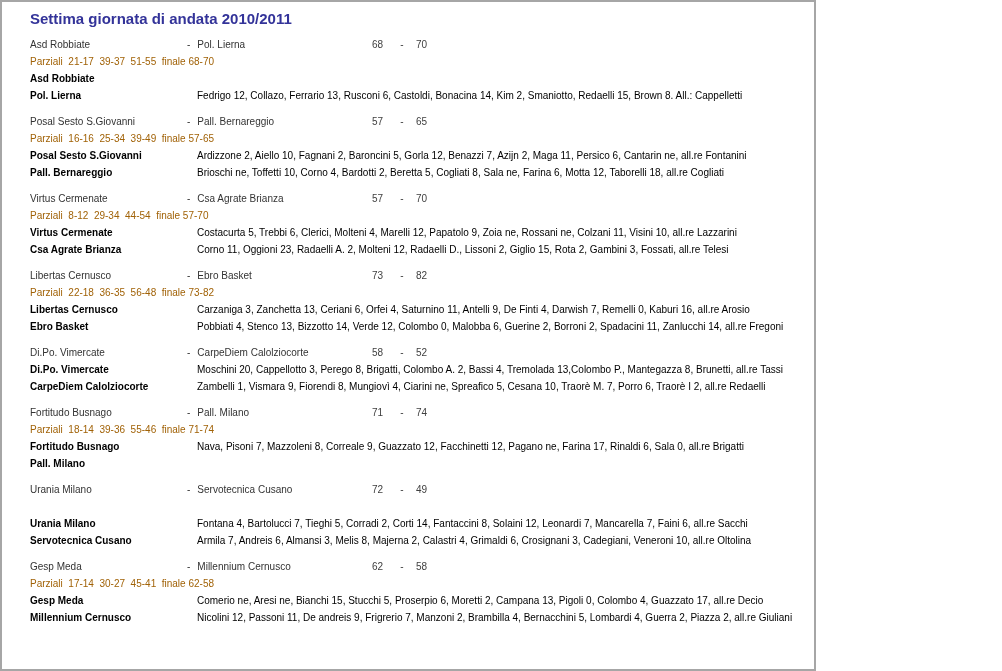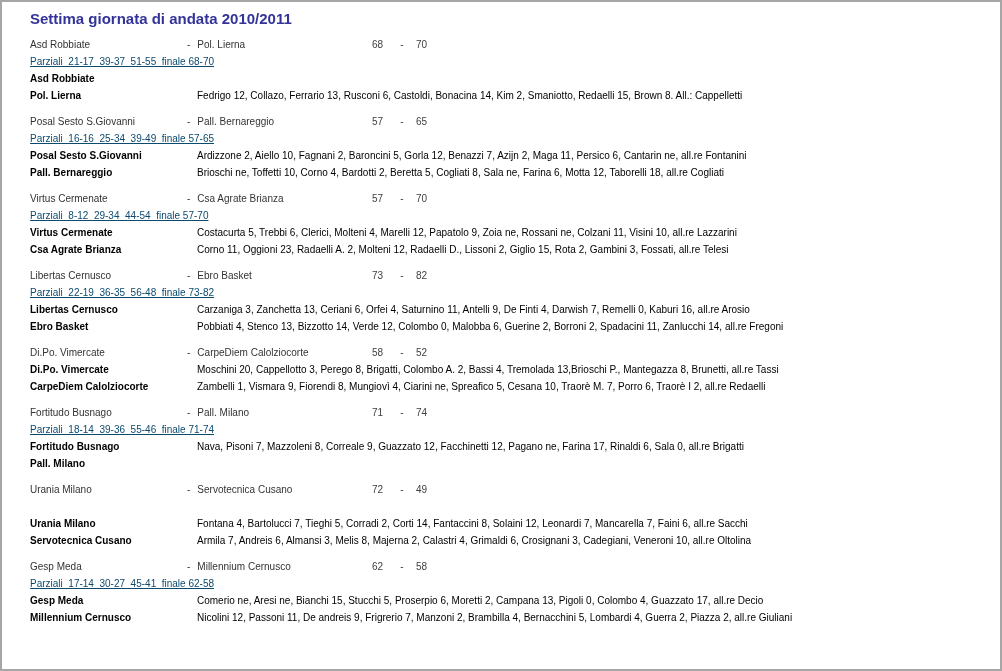--- a/index.html
+++ b/index.html
@@ -1,19 +1,19 @@
 <!DOCTYPE html>
 <html><head>
 <meta charset="utf-8">
 <style>
   html, body { margin: 0; padding: 0; background: #fff; }
   body { font-family: "Liberation Sans", sans-serif; }
   .page {
     box-sizing: border-box;
-    width: 1002px;
+    width: 816px;
     height: 671px;
     border: 2px solid #a6a6a6;
     background: #fff;
     padding: 6px 16px 6px 28px;
     overflow: hidden;
   }
   .title {
     color: #333399;
     font-size: 15px;
     font-weight: bold;
@@ -28,24 +28,23 @@
     position: absolute;
     left: 342px;
     top: 0;
     display: inline-flex;
     color: #404040;
     white-space: nowrap;
   }
   .score .s  { display: inline-block; min-width: 16px; }
   .score .sd { display: inline-block; width: 28px; text-align: center; }
   .parziali {
-    color: #0c4a6e;
+    color: #a16207;
     white-space: pre;
     min-height: 17px;
-    text-decoration: underline;
   }
   .roster { display: flex; color: #000; }
   .rt { flex: 0 0 167px; font-weight: bold; }
   .rp { flex: 1; white-space: nowrap; }
 </style>
 </head>
 <body>
 
 <div class="page">
   <div class="title">Settima giornata di andata 2010/2011</div>
@@ -111,21 +110,21 @@
 
   <div class="match">
     <div class="match-header">
       <span class="home">Libertas Cernusco</span><span class="vs"><span class="dash">-</span><span>Ebro Basket</span></span>
       <span class="score">
         <span class="s">73</span>
             <span class="sd">-</span>
             <span class="s">82</span>
       </span>
     </div>
-    <div class="parziali">Parziali  22-19  36-35  56-48  finale 73-82</div>
+    <div class="parziali">Parziali  22-18  36-35  56-48  finale 73-82</div>
     <div class="roster">
       <span class="rt">Libertas Cernusco</span>
       <span class="rp">Carzaniga 3, Zanchetta 13, Ceriani 6, Orfei 4, Saturnino 11, Antelli 9, De Finti 4, Darwish 7, Remelli 0, Kaburi 16, all.re Arosio</span>
     </div>
     <div class="roster">
       <span class="rt">Ebro Basket</span>
       <span class="rp">Pobbiati 4, Stenco 13, Bizzotto 14, Verde 12, Colombo 0, Malobba 6, Guerine 2, Borroni 2, Spadacini 11, Zanlucchi 14, all.re Fregoni</span>
     </div>
   </div>
 
@@ -133,21 +132,21 @@
     <div class="match-header">
       <span class="home">Di.Po. Vimercate</span><span class="vs"><span class="dash">-</span><span>CarpeDiem Calolziocorte</span></span>
       <span class="score">
         <span class="s">58</span>
             <span class="sd">-</span>
             <span class="s">52</span>
       </span>
     </div>
     <div class="roster">
       <span class="rt">Di.Po. Vimercate</span>
-      <span class="rp">Moschini 20, Cappellotto 3, Perego 8, Brigatti, Colombo A. 2, Bassi 4, Tremolada 13,Brioschi P., Mantegazza 8, Brunetti, all.re Tassi</span>
+      <span class="rp">Moschini 20, Cappellotto 3, Perego 8, Brigatti, Colombo A. 2, Bassi 4, Tremolada 13,Colombo P., Mantegazza 8, Brunetti, all.re Tassi</span>
     </div>
     <div class="roster">
       <span class="rt">CarpeDiem Calolziocorte</span>
       <span class="rp">Zambelli 1, Vismara 9, Fiorendi 8, Mungiovì 4, Ciarini ne, Spreafico 5, Cesana 10, Traorè M. 7, Porro 6, Traorè I 2, all.re Redaelli</span>
     </div>
   </div>
 
   <div class="match">
     <div class="match-header">
       <span class="home">Fortitudo Busnago</span><span class="vs"><span class="dash">-</span><span>Pall. Milano</span></span>

